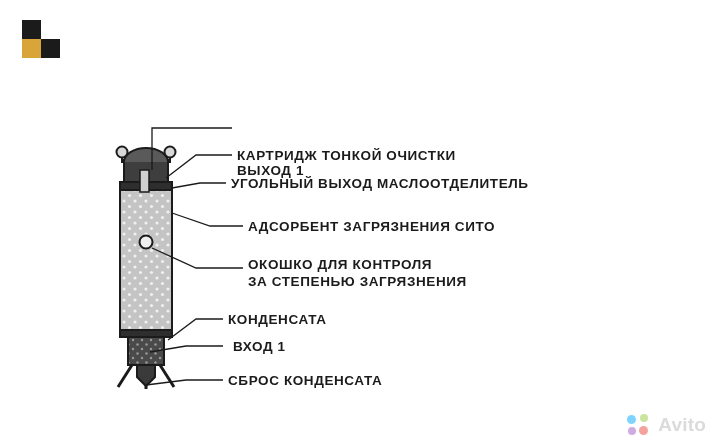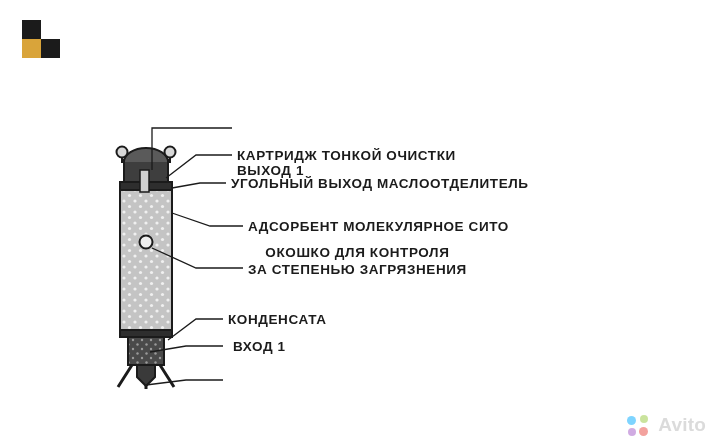--- a/index.html
+++ b/index.html
@@ -77,21 +77,21 @@
     line-height: 1.25;
     white-space: pre-line;
   }
 
   
   #watermark {
     position: absolute;
     right: 14px;
     bottom: 10px;
     display: flex;
-    align-items: center;
+    align-items: flex-start;
     gap: 10px;
     opacity: 0.5;
   }
   #wm-dots {
     position: relative;
     width: 21px;
     height: 21px;
   }
   #wm-dots i {
     position: absolute;
@@ -166,25 +166,26 @@
       <path d="M152 248 L196 268 L243 268"></path>
       <path d="M168 340 L196 319 L223 319"></path>
       <path d="M150 352 L186 346 L223 346"></path>
       <path d="M146 385 L186 380 L223 380"></path>
     </g>
   </svg>
 
   <div class="callout" style="left:237px; top:120px;margin-top:43px;">ВЫХОД 1</div>
   <div class="callout" style="left:237px; top:148px;text-align:right;">КАРТРИДЖ ТОНКОЙ ОЧИСТКИ</div>
   <div class="callout" style="left:231px; top:176px;">УГОЛЬНЫЙ ВЫХОД МАСЛООТДЕЛИТЕЛЬ</div>
-  <div class="callout" style="left:248px; top:219px;">АДСОРБЕНТ МОЛЕКУЛЯРНОЕ СИТО</div>
-  <div class="callout" style="left:248px; top:245px;text-align:center;">ОКОШКО ДЛЯ КОНТРОЛЯ
+  <div class="callout" style="left:248px; top:219px;">АДСОРБЕНТ ЗАГРЯЗНЕНИЯ СИТО</div>
+  <div class="callout" style="left:248px; top:257px;">ОКОШКО ДЛЯ КОНТРОЛЯ
 ЗА СТЕПЕНЬЮ ЗАГРЯЗНЕНИЯ</div>
   <div class="callout" style="left:228px; top:312px;">КОНДЕНСАТА</div>
   <div class="callout" style="left:233px; top:339px;">ВХОД 1</div>
+  <div class="callout" style="left:228px; top:373px;">СБРОС КОНДЕНСАТА</div>
 
   <div id="watermark">
     <span id="wm-dots">
       <i></i>
         <i></i>
         <i></i>
         <i></i>
     </span>
     <span id="wm-text">Avito</span>
   </div>

